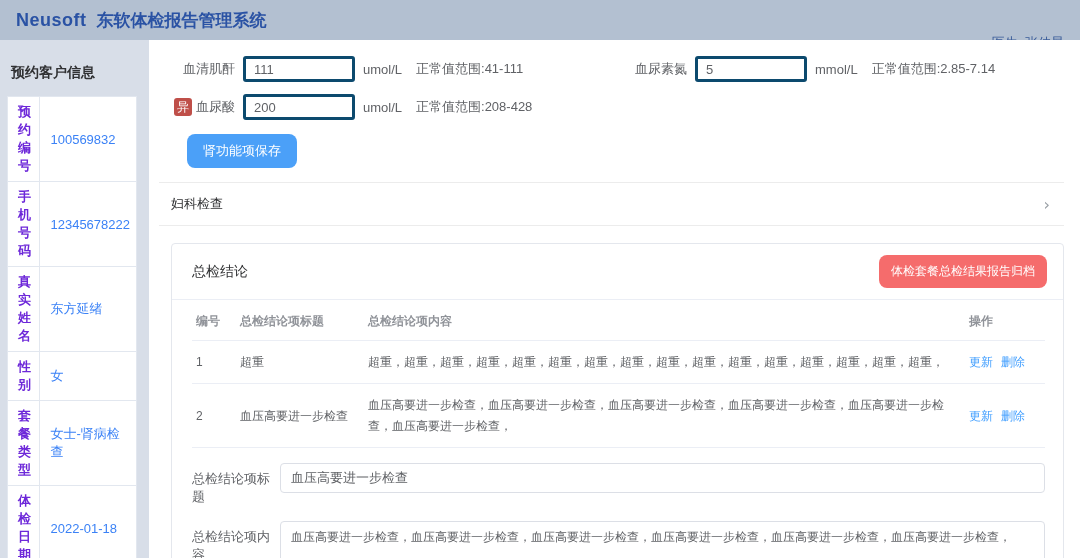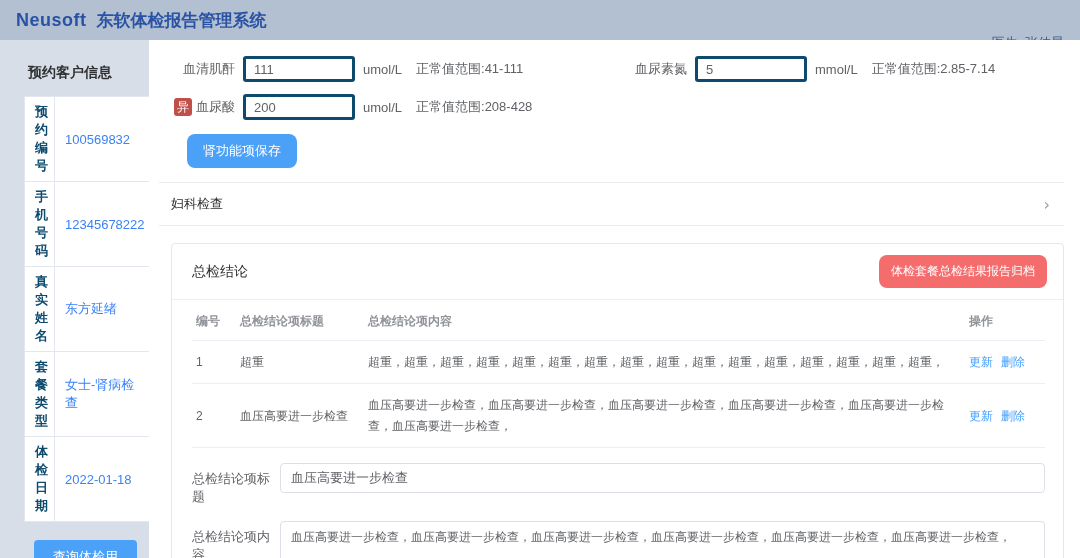--- a/index.html
+++ b/index.html
@@ -8,28 +8,28 @@
 
   
   .topbar { height:40px; background:#b3c0d1; display:flex; align-items:center; justify-content:space-between; padding:0 16px; }
   .brand-wrap { display:flex; align-items:baseline; gap:10px; }
   .brand { font-size:18px; font-weight:bold; color:#2a52a4; letter-spacing:.5px; }
   .app-title { font-size:17px; font-weight:bold; color:#2a52a4; }
   .doctor { font-size:13px; color:#3a5c99;margin-top:46px; }
 
   
   .layout { display:flex; height:518px; }
-  aside { width:149px; background:#d8dee8; padding:20px 12px 0 24px; flex-shrink:0; }
+  aside { width:149px; background:#d8dee8; padding:20px 12px 0 7px; flex-shrink:0; }
   main { flex:1; background:#ffffff; padding:12px 16px 0 10px; overflow:hidden; }
 
   
   .side-title { font-size:14px; font-weight:bold; color:#303133; padding:4px 4px 14px 4px; }
   .info-table { width:100%; border-collapse:collapse; background:#ffffff; }
   .info-table td { border:1px solid #e2e7ef; font-size:13px; height:30px; padding:6px 6px 6px 10px; vertical-align:middle; }
-  .info-table td.k { width:78px; font-weight:bold; color:#0c4a6e; }
+  .info-table td.k { width:78px; font-weight:bold; color:#6d28d9; }
   .info-table td.v { color:#3b82f6; }
   .query-btn { margin:18px 0 0 10px; background:#4ba0f8; color:#fff; border:none; border-radius:4px; font-size:13px; padding:8px 14px; cursor:pointer; font-family:inherit; }
 
   
   .lab-grid { display:grid; grid-template-columns:452px 1fr; row-gap:12px; padding-top:4px; }
   .lab-item { display:flex; align-items:center; font-size:13px; color:#606266; }
   .lab-label-wrap { width:76px; display:flex; align-items:center; justify-content:flex-end; gap:4px; flex-shrink:0; }
   .abn-badge { width:18px; height:18px; background:#bf4f49; color:#fff; border-radius:3px; font-size:12px; display:flex; align-items:center; justify-content:center; }
   .lab-input { width:112px; height:26px; border:3px solid #0c4a6e; border-radius:3px; padding:0 8px; font-size:13px; color:#606266; margin:0 8px; font-family:inherit; }
   .lab-unit { margin-right:14px; color:#606266; }
@@ -79,20 +79,24 @@
           <td class="k">预约编号</td>
           <td class="v">100569832</td>
         </tr>
         <tr>
           <td class="k">手机号码</td>
           <td class="v">12345678222</td>
         </tr>
         <tr>
           <td class="k">真实姓名</td>
           <td class="v">东方延绪</td>
+        </tr>
+        <tr>
+          <td class="k">性别</td>
+          <td class="v">女</td>
         </tr>
         <tr>
           <td class="k">套餐类型</td>
           <td class="v">女士-肾病检查</td>
         </tr>
         <tr>
           <td class="k">体检日期</td>
           <td class="v">2022-01-18</td>
         </tr>
       </tbody>

